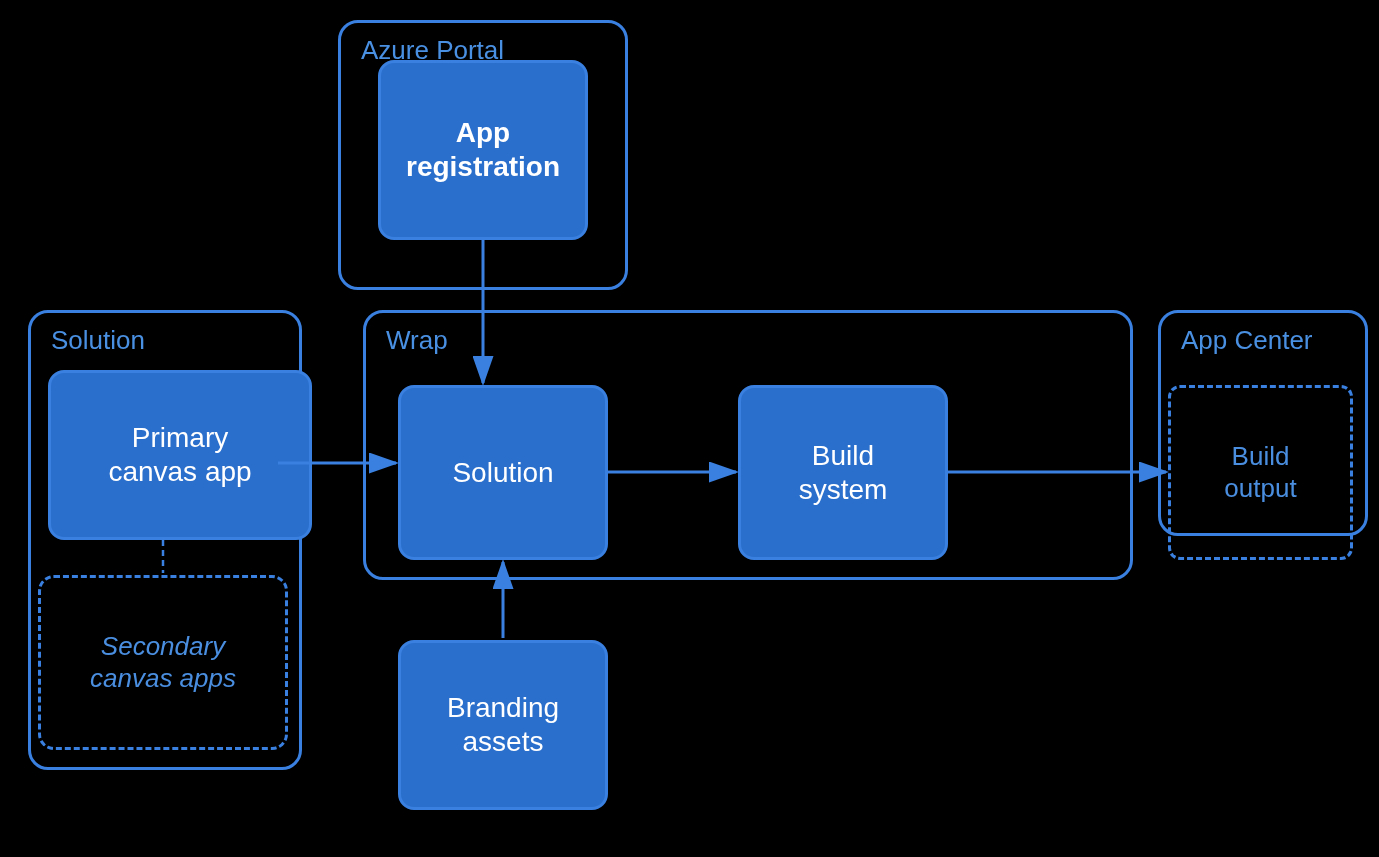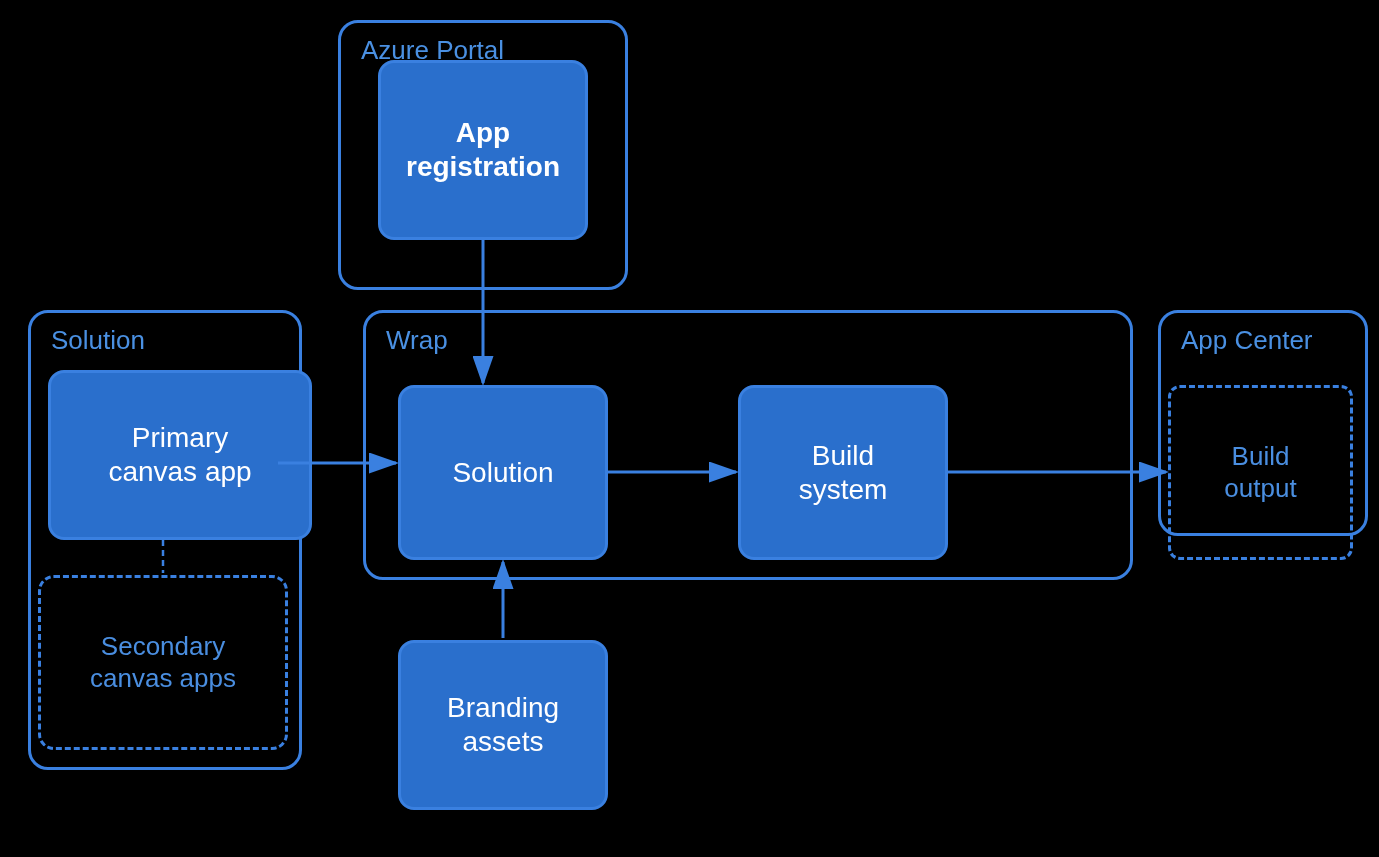--- a/index.html
+++ b/index.html
@@ -94,20 +94,21 @@
       height: 170px;
     }
 
     
     #secondary-canvas-apps {
       top: 575px;
       left: 30px;
       width: 250px;
       height: 175px;
       border-radius: 16px;
+      font-style: italic;
     }
 
     
     #wrap-container {
       top: 310px;
       left: 355px;
       width: 770px;
       height: 270px;
     }
 

